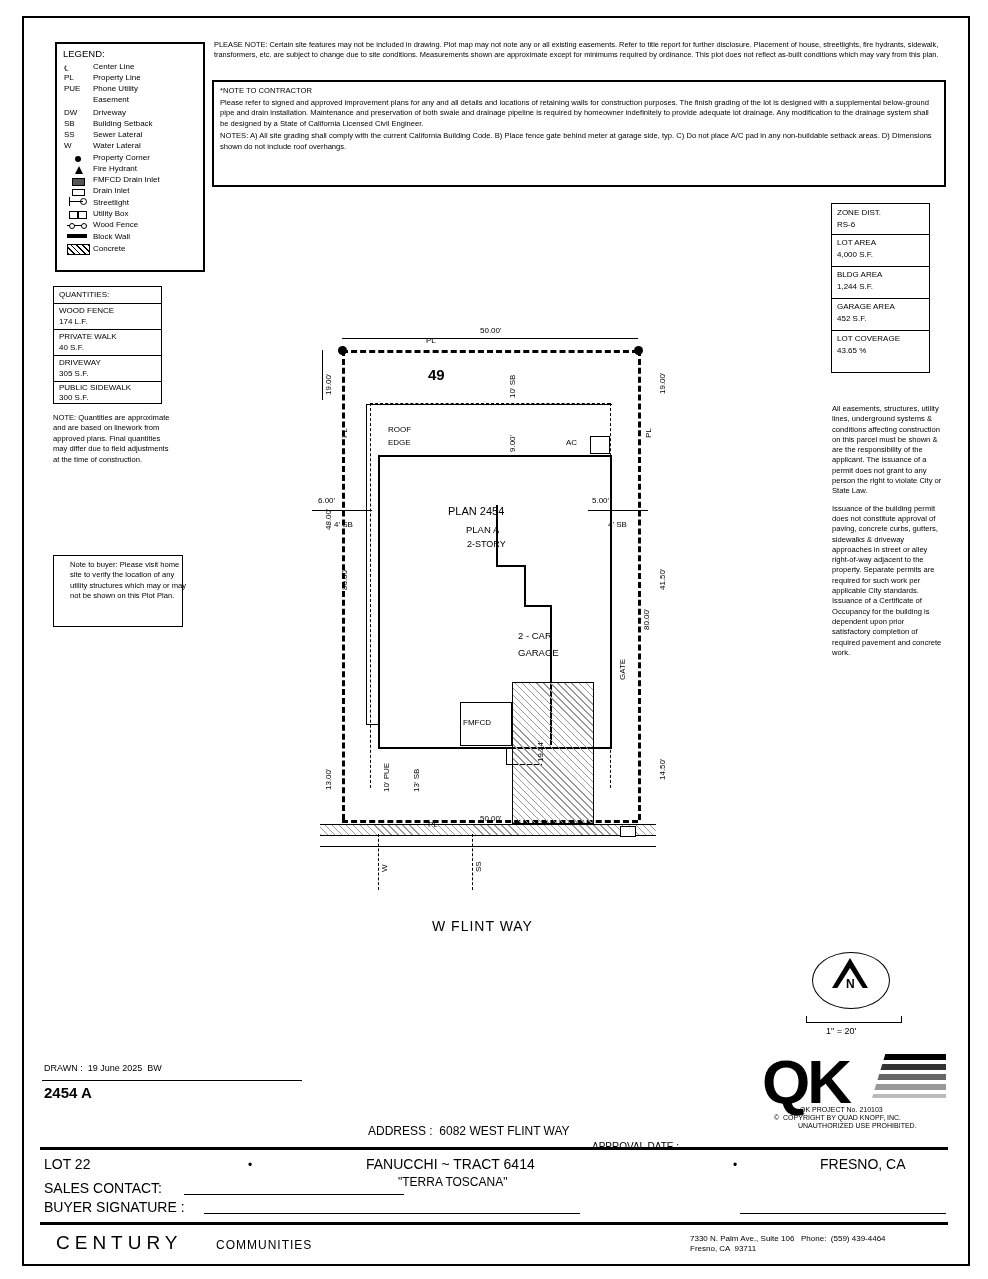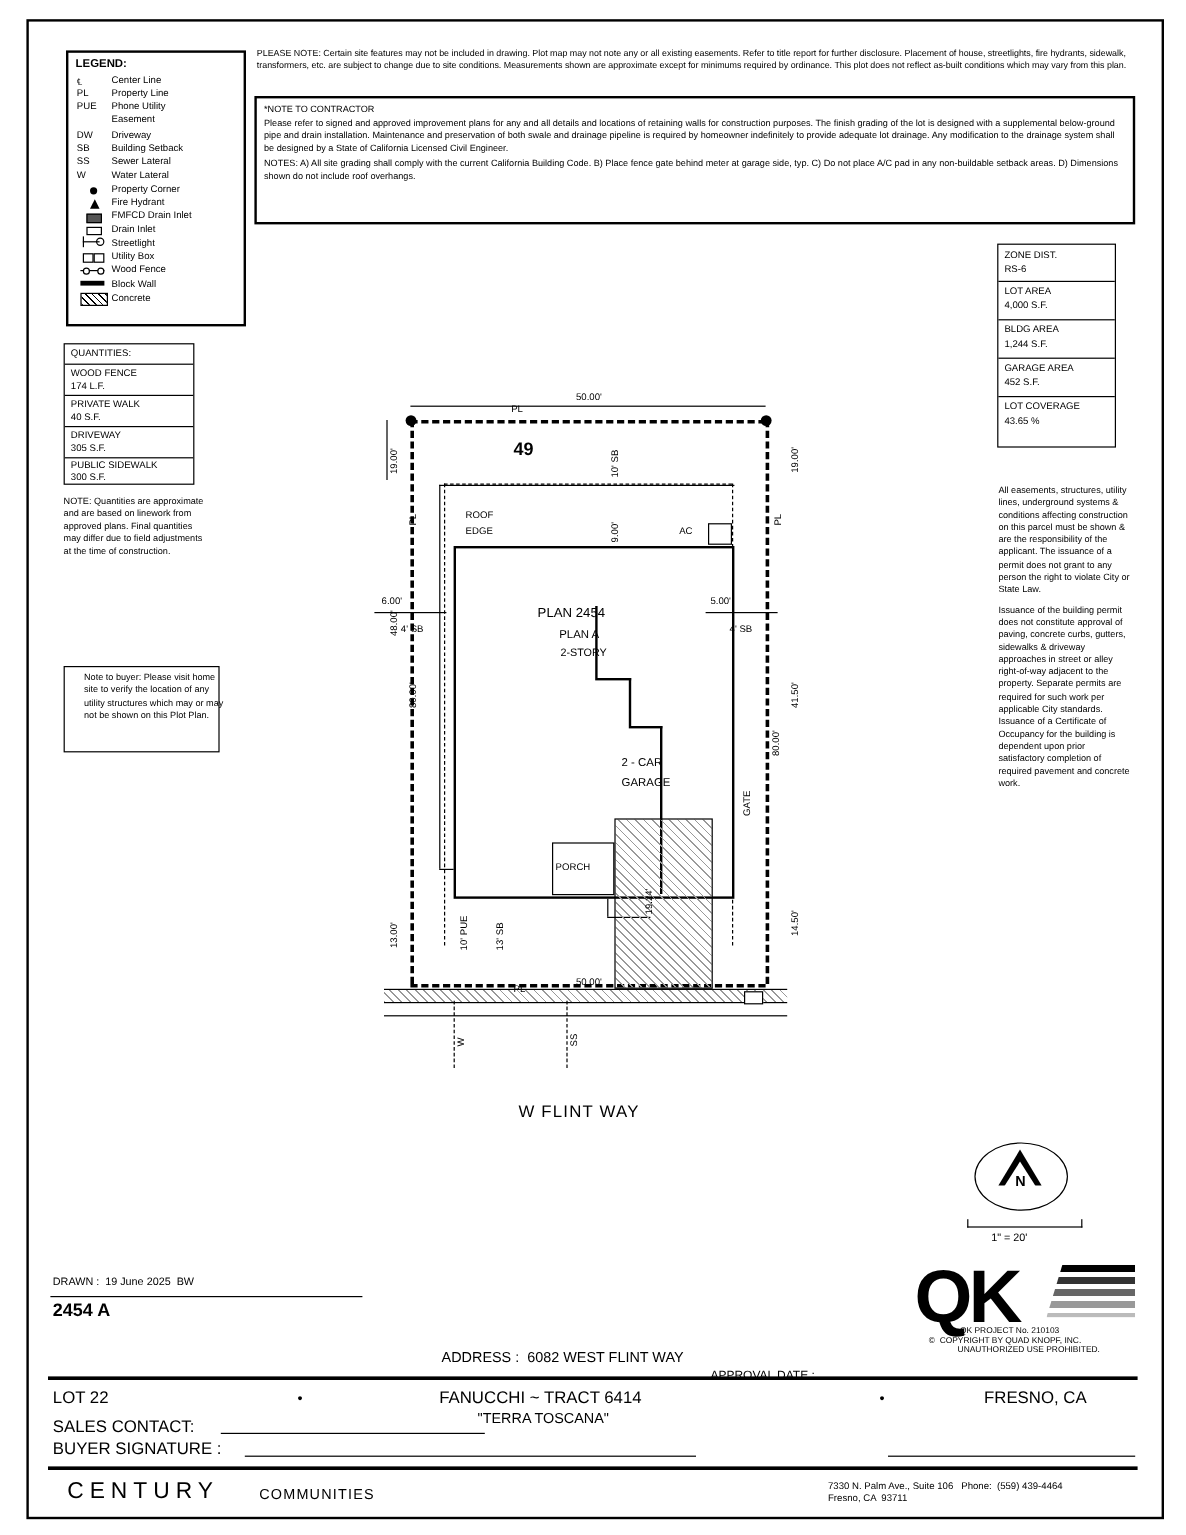--- a/index.html
+++ b/index.html
@@ -9,21 +9,21 @@
   }
   .border-outer {
     position:absolute; left:22px; top:16px; width:944px; height:1246px;
     border:2px solid #000;
   }
   .box { position:absolute; border:1px solid #000; background:#fff; }
   .t { position:absolute; white-space:pre; }
 
   
   #legend { left:55px; top:42px; width:146px; height:226px; border:2px solid #000; }
-  #legend .title { font-size:9.5px; font-weight:bold; left:6px; top:4px; }
+  #legend .title { font-size:9.5px; font-weight:normal; left:6px; top:4px; }
   #legend .row { font-size:8px; }
   #legend .abbr { left:7px; }
   #legend .desc { left:36px; }
 
   
   #quant { left:53px; top:286px; width:107px; height:116px; border:1px solid #000;}
   #quant .sep { position:absolute; left:0; width:100%; border-top:1px solid #000; }
   #quant .lbl { font-size:8px; left:5px; }
   #quant .val { font-size:8px; left:5px; }
   #quantnote { left:53px; top:413px; width:120px; font-size:7.6px; line-height:10.4px; }
@@ -210,21 +210,21 @@
 
     <div class="house" style="left:78px;top:125px;width:230px;height:290px;"></div>
 
     <div style="position:absolute;left:196px;top:175px;width:2px;height:60px;background:#000"></div>
     <div style="position:absolute;left:196px;top:235px;width:30px;height:2px;background:#000"></div>
     <div style="position:absolute;left:224px;top:235px;width:2px;height:40px;background:#000"></div>
     <div style="position:absolute;left:224px;top:275px;width:28px;height:2px;background:#000"></div>
     <div style="position:absolute;left:250px;top:275px;width:2px;height:140px;background:#000"></div>
 
     <div style="position:absolute;left:160px;top:372px;width:50px;height:42px;border:1px solid #000;background:#fff"></div>
-    <div class="lbl" style="left:163px;top:388px">PORCH</div>
+    <div class="lbl" style="left:163px;top:388px">FMFCD</div>
 
     <div class="hatch-light" style="position:absolute;left:212px;top:352px;width:80px;height:140px;border:1px solid #000"></div>
     <div class="lbl" style="left:286px;top:468px"></div>
     <div class="lbl-v" style="left:236px;top:432px">19.24'</div>
 
     <div class="lbl" style="left:148px;top:175px;font-size:11px">PLAN 2454</div>
     <div class="lbl" style="left:166px;top:194px;font-size:9.5px">PLAN A</div>
     <div class="lbl" style="left:167px;top:209px;font-size:9px">2-STORY</div>
     <div class="lbl" style="left:218px;top:300px;font-size:9.5px">2 - CAR</div>
     <div class="lbl" style="left:218px;top:317px;font-size:9.5px">GARAGE</div>

